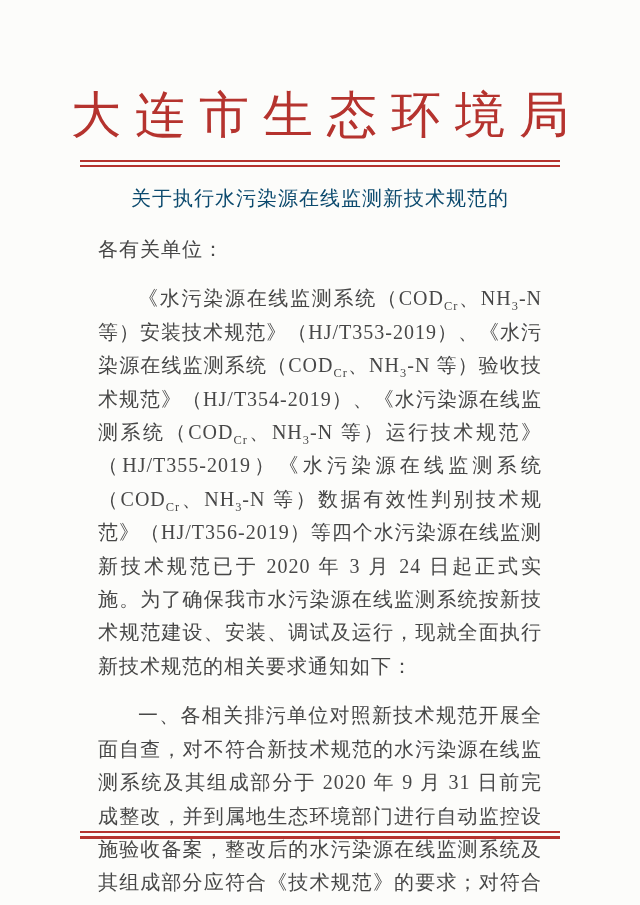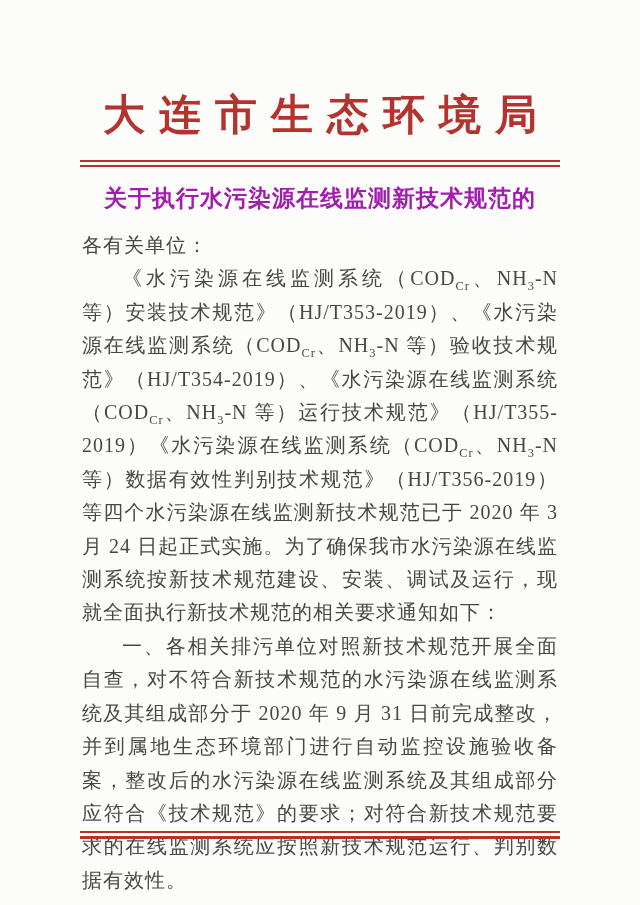--- a/index.html
+++ b/index.html
@@ -14,57 +14,57 @@
     margin: 0 auto;
     background: #fcfcfa;
     box-shadow: 0 0 6px rgba(0,0,0,0.15);
     font-family: "Liberation Serif", "DejaVu Serif", serif;
     overflow: hidden;
   }
   
   .masthead-title {
     margin-top: 84px;
     text-align: center;
-    font-size: 42px;
+    font-size: 50px;
     line-height: 62px;
-    font-weight: 700;
+    font-weight: 400;
     color: #b5332e;
     letter-spacing: 14px;
     text-indent: 14px;
     white-space: nowrap;
   }
   .masthead-rule {
     margin: 14px 80px 0 80px;
     height: 3px;
     border-top: 2px solid #b5332e;
     border-bottom: 2px solid #b5332e;
   }
   
   .doc-title {
     margin: 13px 70px 0 70px;
     text-align: center;
-    font-size: 23px;
+    font-size: 20px;
     line-height: 37px;
-    font-weight: 700;
-    color: #a21caf;
+    font-weight: 400;
+    color: #0c4a6e;
     letter-spacing: 1px;
   }
   .doc-title .t-line { display: block; }
   
   .doc-body {
     margin: 12px 82px 0 82px;
     font-size: 20px;
     line-height: 33.4px;
     color: #474747;
     text-align: justify;
     text-justify: inter-character;
     letter-spacing: 1px;
   }
   .doc-body p {
-    margin: 0;
+    margin: 16px;
     text-indent: 2em;
   }
   .doc-body p.salutation {
     text-indent: 0;
   }
   .doc-body sub {
     font-size: 0.62em;
     line-height: 0;
   }
   

